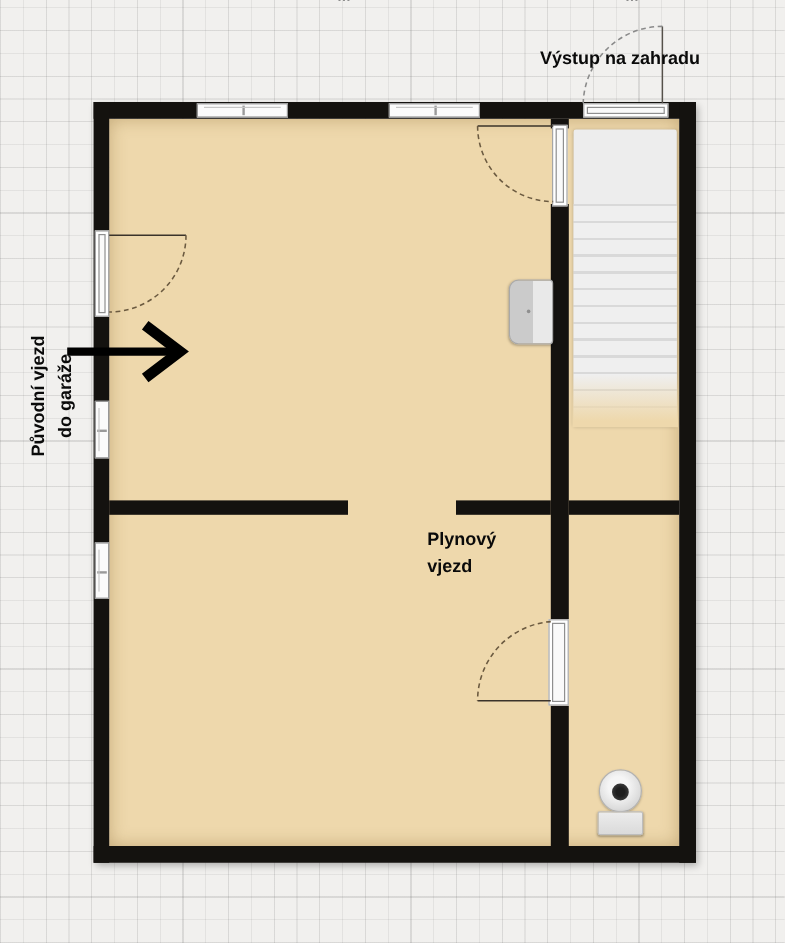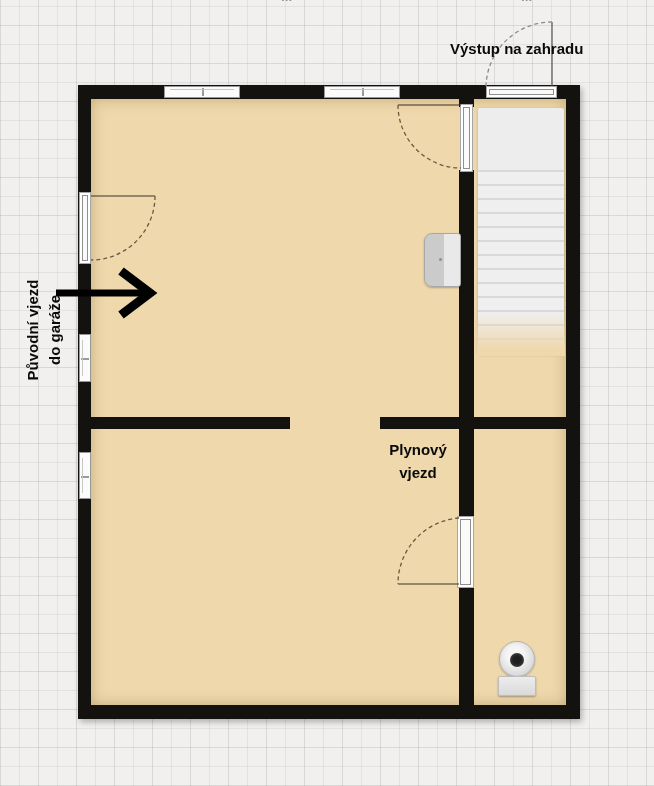--- a/index.html
+++ b/index.html
@@ -33,21 +33,21 @@
   .toilet-bowl{position:absolute;left:499px;top:641px;width:36px;height:36px;border-radius:50%;
     background:radial-gradient(circle at 45% 40%, #f5f5f5 0 30%, #dadada 70%, #c3c3c3 100%);
     border:1px solid #b2b2b2;box-sizing:border-box;box-shadow:0 1px 2px rgba(0,0,0,.25);}
   .toilet-hole{position:absolute;left:510px;top:653px;width:14px;height:14px;border-radius:50%;
     background:radial-gradient(circle,#1f1f1f 0 35%,#4d4d4d 100%);}
   .toilet-tank{position:absolute;left:498px;top:676px;width:38px;height:20px;
     background:linear-gradient(180deg,#ececec,#dadada);border:1px solid #bdbdbd;box-sizing:border-box;
     border-radius:2px;box-shadow:0 1px 2px rgba(0,0,0,.3);}
   .lbl{position:absolute;font-weight:700;color:#0a0a0a;}
   .lbl-garden{left:450px;top:40px;font-size:15px;white-space:nowrap;}
-  .lbl-boiler{left:356px;top:438px;width:124px;text-align:center;font-size:15px;line-height:23px;}
+  .lbl-boiler{left:356px;top:438px;width:124px;font-size:15px;line-height:23px;}
   .lbl-garage{left:-21px;top:308px;width:130px;height:44px;text-align:center;font-size:15px;line-height:22px;transform:rotate(-90deg);}
   .dim{position:absolute;top:-10px;font-size:12px;color:#8d8d8d;font-weight:700;letter-spacing:1px;}
   .dim-left{left:252px;} .dim-right{left:492px;}
   svg.overlay{position:absolute;left:0;top:0;pointer-events:none;}
 </style>
 </head>
 <body>
 
 <div class="stage">
 

